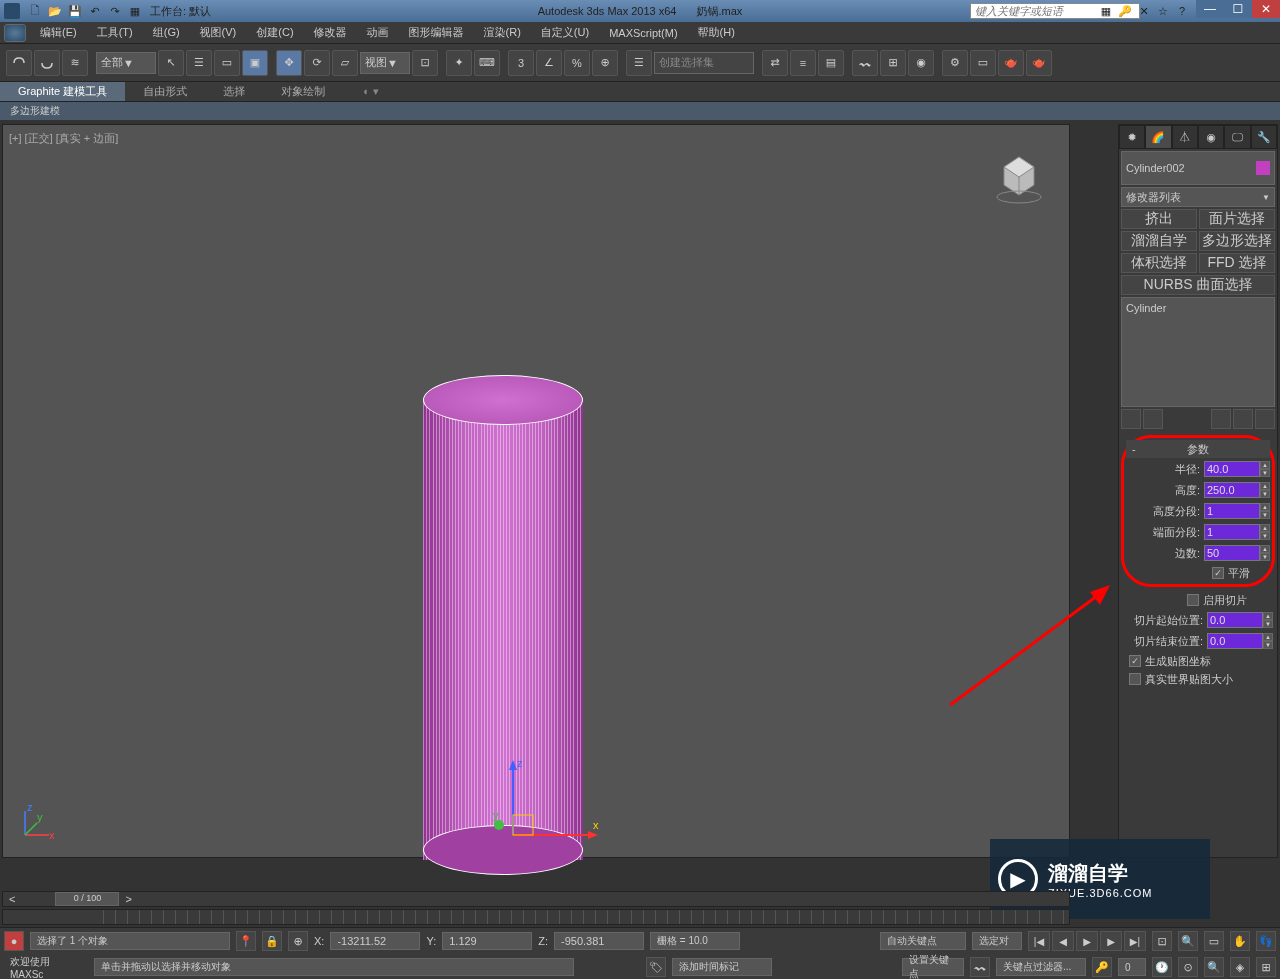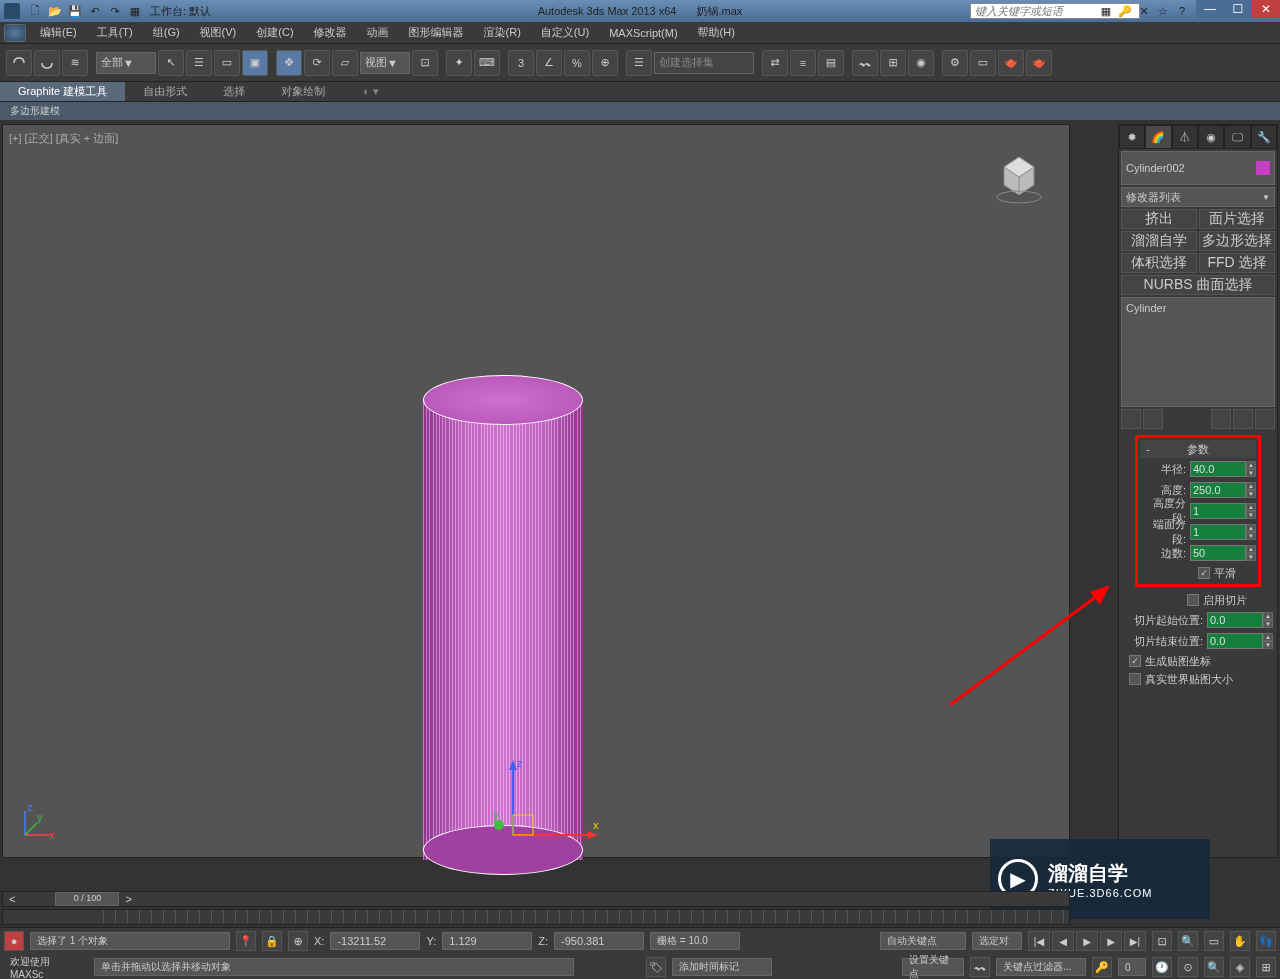--- a/index.html
+++ b/index.html
@@ -64,27 +64,27 @@
 .mod-dropdown { height: 20px; background: #555; border: 1px solid #666; margin: 2px; display: flex; align-items: center; padding: 0 4px; }
 .mod-dropdown::after { content: "▼"; margin-left: auto; font-size: 8px; }
 .mod-buttons { display: flex; flex-wrap: wrap; margin: 2px; gap: 2px; }
 .mod-btn { flex: 1 0 48%; height: 20px; background: #444; border: 1px solid #555; display: flex; align-items: center; justify-content: center; font-size: 14px; cursor: pointer; }
 .mod-btn.wide { flex: 1 0 100%; }
 .mod-stack { height: 110px; background: #555; border: 1px solid #666; margin: 2px; padding: 4px; }
 .mod-stack-tools { height: 22px; display: flex; gap: 2px; margin: 2px; }
 .mod-stack-tools div { width: 20px; height: 20px; background: #444; border: 1px solid #555; }
 
 
-.rollout { margin: 4px 16px; }
+.rollout { margin: 4px 2px; border-radius: 30px; }
 .rollout.hl { border: 3px solid #f00; padding: 2px; }
 .rollout-header { height: 18px; background: #444; display: flex; align-items: center; justify-content: center; font-size: 11px; position: relative; }
 .rollout-header::before { content: "-"; position: absolute; left: 6px; }
 .param-row { display: flex; align-items: center; height: 20px; margin: 1px 0; }
 .param-label { flex: 1; text-align: right; padding-right: 4px; font-size: 11px; color: #ccc; }
-.param-spinner { width: 56px; height: 16px; background: #15803d; border: 1px solid #777; display: flex; align-items: center; padding: 0 2px; font-size: 10px; color: #ddd; }
+.param-spinner { width: 56px; height: 16px; background: #6d28d9; border: 1px solid #777; display: flex; align-items: center; padding: 0 2px; font-size: 10px; color: #ddd; }
 .param-spin-btns { width: 10px; display: flex; flex-direction: column; }
 .param-spin-btns div { height: 8px; background: #555; border: 1px solid #666; font-size: 6px; text-align: center; line-height: 6px; }
 .param-check { display: flex; align-items: center; justify-content: flex-end; padding-right: 20px; height: 18px; gap: 4px; }
 .chk { width: 12px; height: 12px; background: #555; border: 1px solid #777; display: flex; align-items: center; justify-content: center; font-size: 9px; }
 
 
 .red-arrow { position: absolute; left: 940px; top: 580px; width: 180px; height: 130px; pointer-events: none; }
 
 
 .watermark { position: absolute; right: 70px; bottom: 60px; width: 220px; height: 80px; background: rgba(20,40,60,0.85); display: flex; align-items: center; padding: 8px; gap: 10px; }

